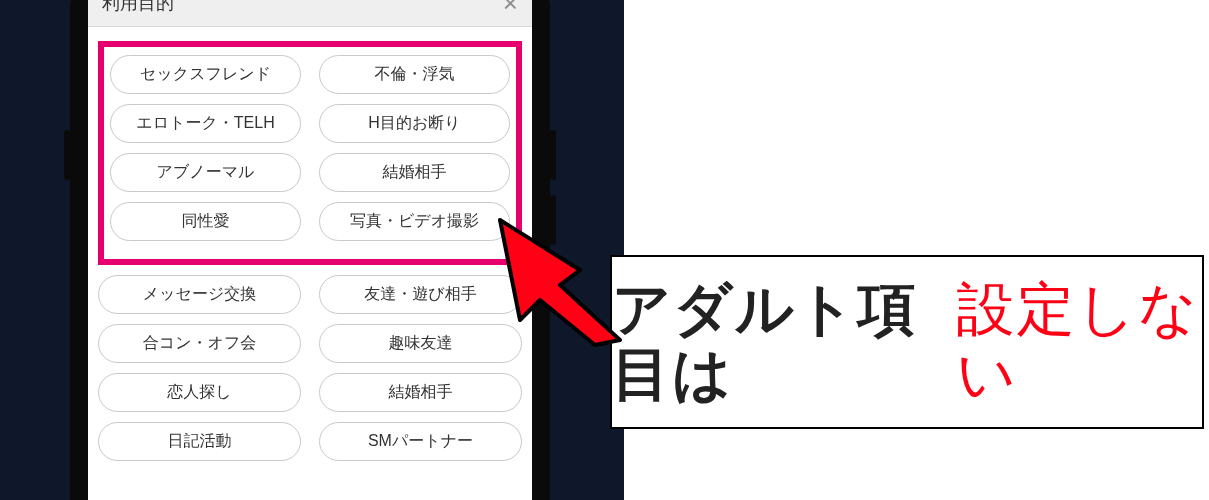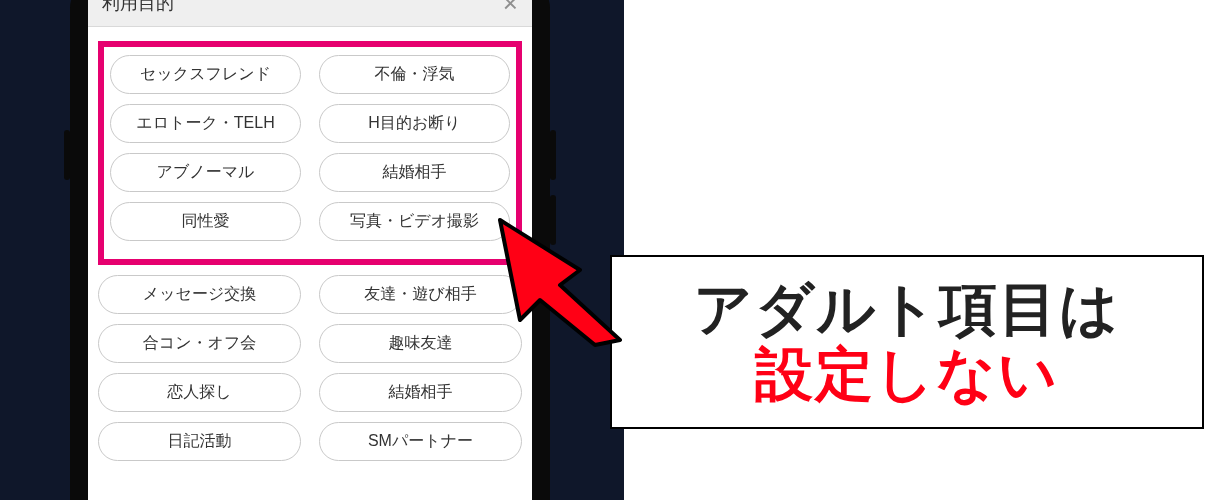--- a/index.html
+++ b/index.html
@@ -26,23 +26,23 @@
 .sheet-body{padding:14px 10px 0 10px;}
 
 
 .adult-box{border:6px solid #e6006f;padding:8px 6px 6px 6px;}
 
 
 .row{display:flex;gap:18px;margin:0 0 10px 0;}
 .chip{flex:1;text-align:center;font-size:16px;color:#333;background:#fff;border:1px solid #c9c9c9;border-radius:999px;padding:8px 4px;white-space:nowrap;}
 
 
-.callout{position:absolute;left:610px;top:255px;width:590px;height:170px;background:#fff;border:2px solid #000;display:flex;flex-direction:column;align-items:center;justify-content:center;line-height:1.12;}
+.callout{position:absolute;left:610px;top:255px;width:590px;height:170px;background:#fff;border:2px solid #000;display:flex;align-items:center;justify-content:center;line-height:1.12;}
 .callout .l1{font-size:58px;font-weight:800;color:#222;letter-spacing:2px;}
-.callout .l2{font-size:58px;font-weight:700;color:#ff0015;letter-spacing:2px;text-align:right;}
+.callout .l2{font-size:58px;font-weight:400;color:#ff0015;letter-spacing:2px;}
 
 
 .arrow{position:absolute;left:480px;top:190px;width:160px;height:160px;pointer-events:none;}
 .arrow svg{width:100%;height:100%;}
 </style>
 </head>
 <body>
 
 <div class="stage">
 

